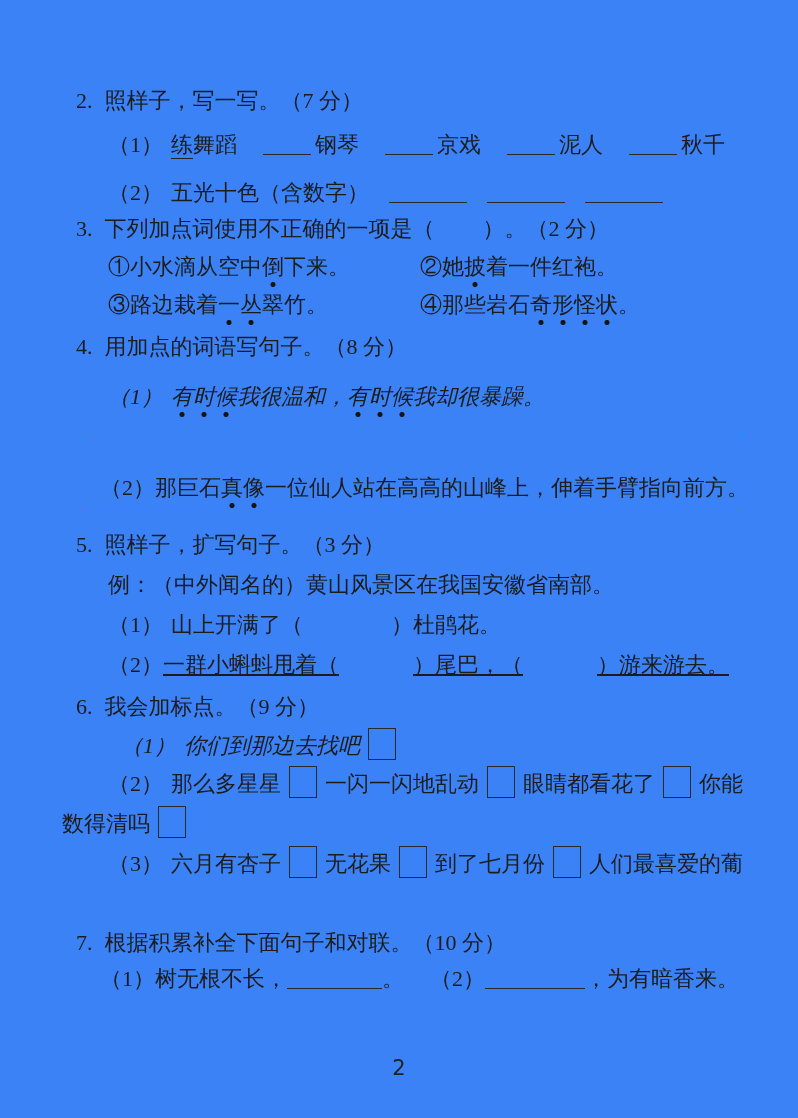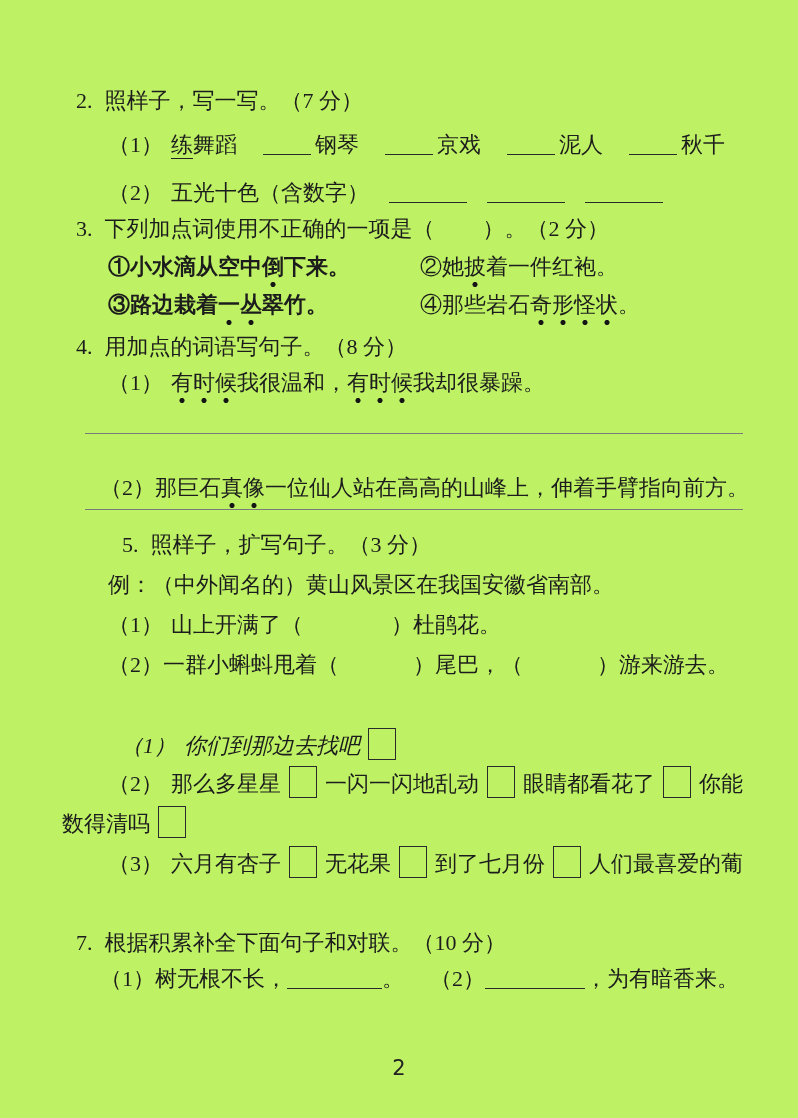--- a/index.html
+++ b/index.html
@@ -1,20 +1,20 @@
 <!DOCTYPE html>
 <html><head>
 <meta charset="utf-8">
 <style>
   html, body { margin: 0; padding: 0; background: #ffffff; }
   .page {
     position: relative;
     width: 798px;
     height: 1118px;
-    background: #bef264;
+    background: #3b82f6;
     color: #1c1c1c;
     font-family: "Liberation Serif", "DejaVu Serif", serif;
     font-size: 22px;
     overflow: hidden;
   }
   .line {
     position: absolute;
     white-space: nowrap;
     line-height: 34px;
   }
@@ -55,21 +55,21 @@
     border: 1.6px solid #2a2a2a;
     vertical-align: -7px;
     margin: 0 8px;
   }
   
   .ansline {
     position: absolute;
     border-top: 1.4px solid #7a7a7a;
     height: 0;
   }
-  .optcol { display: inline-block; width: 312px; font-weight: bold; }
+  .optcol { display: inline-block; width: 312px; }
   .gap26 { display: inline-block; width: 26px; }
   .pageno {
     position: absolute;
     left: 0; top: 1056;
     width: 798px;
     text-align: center;
     font-family: "DejaVu Sans", "Liberation Sans", sans-serif;
     font-size: 21px;
     color: #222;
   }
@@ -95,42 +95,45 @@
   <div class="line" style="left:108px; top:250px;">
     <span class="optcol"><span>①小水滴从空中</span><span class="dots">倒</span><span>下来。</span></span><span><span>②她</span><span class="dots">披</span><span>着一件红袍。</span></span>
   </div>
   <div class="line" style="left:108px; top:288px;">
     <span class="optcol"><span>③路边栽着</span><span class="dots">一丛</span><span>翠竹。</span></span><span><span>④那些岩石</span><span class="dots">奇形怪状</span><span>。</span></span>
   </div>
 
   <div class="line" style="left:76px; top:330px;">
     <span class="qn">4.</span><span>用加点的词语写句子。（8 分）</span>
   </div>
-  <div class="line" style="left:108px; top:366px;">
+  <div class="line" style="left:108px; top:380px;font-style:italic;">
     <span class="lbl sp">（1）</span><span class="dots">有时候</span><span>我很温和，</span><span class="dots">有时候</span><span>我却很暴躁。</span>
   </div>
   <div class="ansline" style="left:85px; top:433px; width:658px;"></div>
   <div class="line" style="left:100px; top:450px;margin-top:21px;">
     <span class="lbl">（2）</span><span>那巨石</span><span class="dots">真像</span><span>一位仙人站在高高的山峰上，伸着手臂指向前方。</span>
   </div>
   <div class="ansline" style="left:85px; top:509px; width:658px;"></div>
 
-  <div class="line" style="left:76px; top:528px;margin-left:46px;">
+  <div class="line" style="left:76px; top:528px;">
     <span class="qn">5.</span><span>照样子，扩写句子。（3 分）</span>
   </div>
   <div class="line" style="left:108px; top:568px;">
     <span>例：（中外闻名的）黄山风景区在我国安徽省南部。</span>
   </div>
   <div class="line" style="left:108px; top:608px;">
     <span class="lbl sp">（1）</span><span>山上开满了（</span><span class="pgap g88"></span><span>）杜鹃花。</span>
   </div>
-  <div class="line" style="left:108px; top:648px;">
+  <div class="line" style="left:108px; top:648px;text-decoration:underline;">
     <span class="lbl">（2）</span><span>一群小蝌蚪甩着（</span><span class="pgap g74"></span><span>）尾巴，（</span><span class="pgap g74"></span><span>）游来游去。</span>
   </div>
 
+  <div class="line" style="left:76px; top:690px;">
+    <span class="qn">6.</span><span>我会加标点。（9 分）</span>
+  </div>
   <div class="line" style="left:121px; top:728px;font-style:italic;">
     <span class="lbl sp">（1）</span><span>你们到那边去找吧</span><span class="pbox"></span>
   </div>
   <div class="line" style="left:108px; top:766px;">
     <span class="lbl sp">（2）</span><span>那么多星星</span><span class="pbox"></span><span>一闪一闪地乱动</span><span class="pbox"></span><span>眼睛都看花了</span><span class="pbox"></span><span>你能</span>
   </div>
   <div class="line" style="left:62px; top:806px;">
     <span>数得清吗</span><span class="pbox"></span>
   </div>
   <div class="line" style="left:108px; top:846px;">

